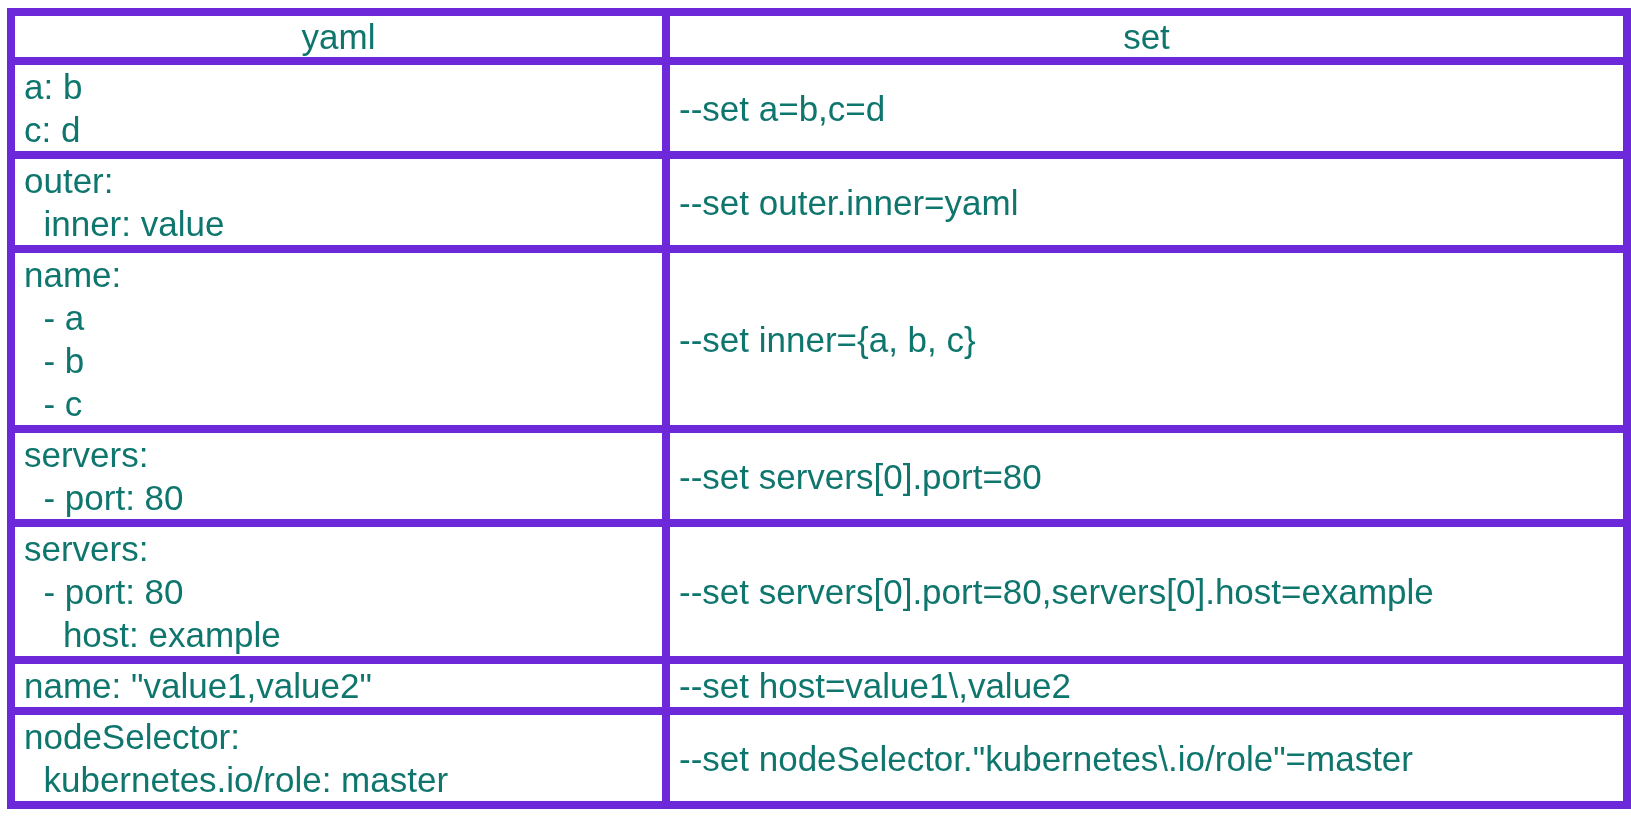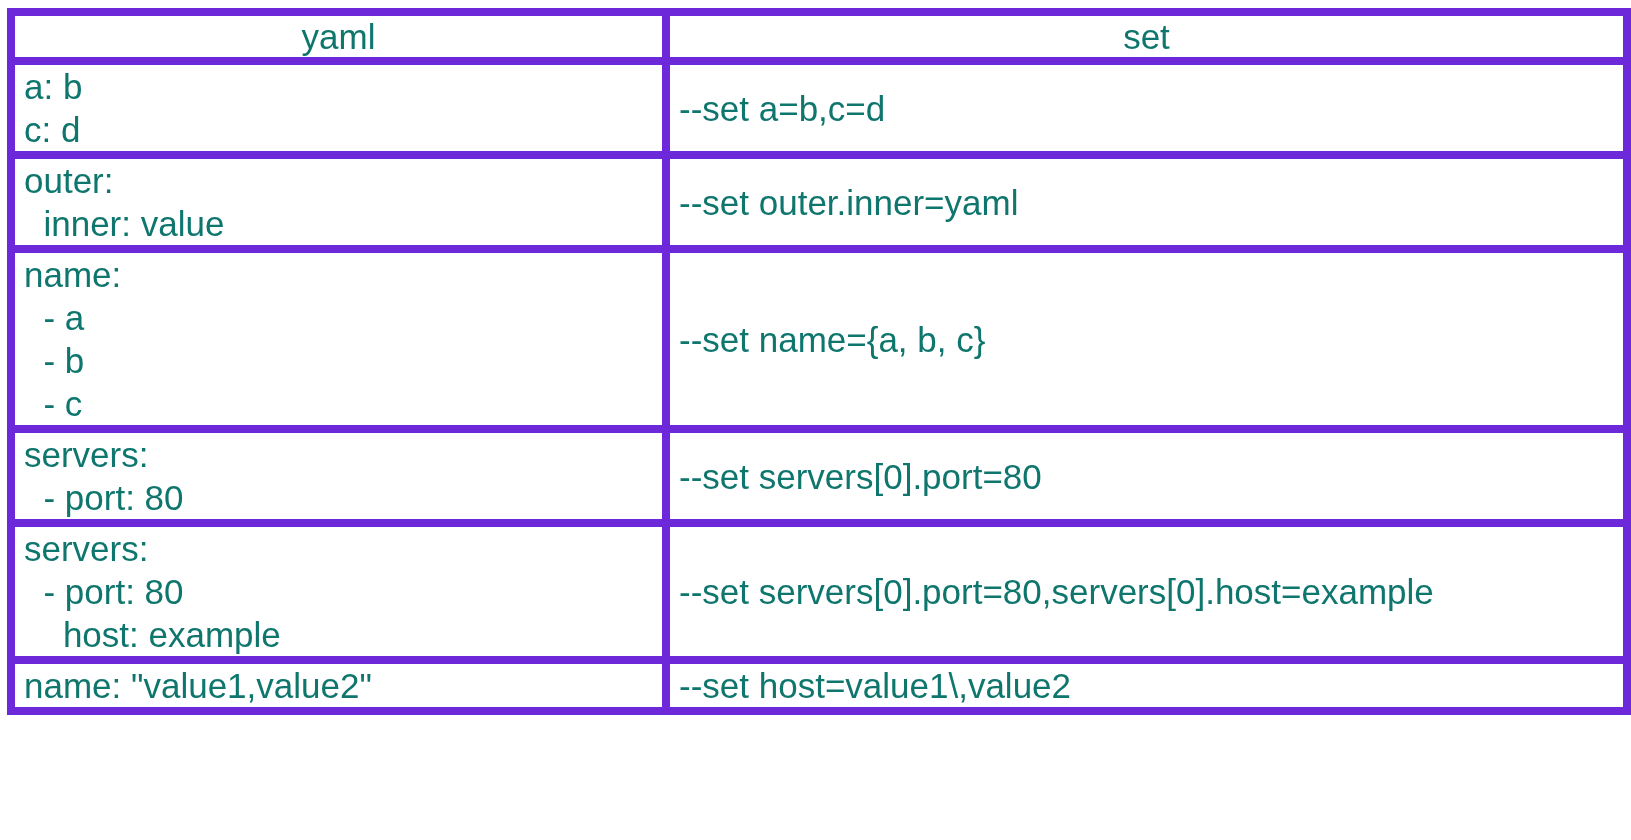--- a/index.html
+++ b/index.html
@@ -83,32 +83,37 @@
       <tr class="rh-2b">
         <td class="yaml-cell">outer:
   inner: value</td>
         <td class="set-cell">--set outer.inner=yaml</td>
       </tr>
       <tr class="rh-4">
         <td class="yaml-cell">name:
   - a
   - b
   - c</td>
-        <td class="set-cell">--set name={a, b, c}</td>
+        <td class="set-cell">--set inner={a, b, c}</td>
       </tr>
       <tr class="rh-2c">
         <td class="yaml-cell">servers:
   - port: 80</td>
         <td class="set-cell">--set servers[0].port=80</td>
       </tr>
       <tr class="rh-3">
         <td class="yaml-cell">servers:
   - port: 80
     host: example</td>
         <td class="set-cell">--set servers[0].port=80,servers[0].host=example</td>
       </tr>
       <tr class="rh-1">
         <td class="yaml-cell">name: "value1,value2"</td>
         <td class="set-cell">--set host=value1\,value2</td>
       </tr>
+      <tr class="rh-2c">
+        <td class="yaml-cell">nodeSelector:
+  kubernetes.io/role: master</td>
+        <td class="set-cell">--set nodeSelector."kubernetes\.io/role"=master</td>
+      </tr>
     </tbody>
   </table>
 </div>
 
 </body></html>

